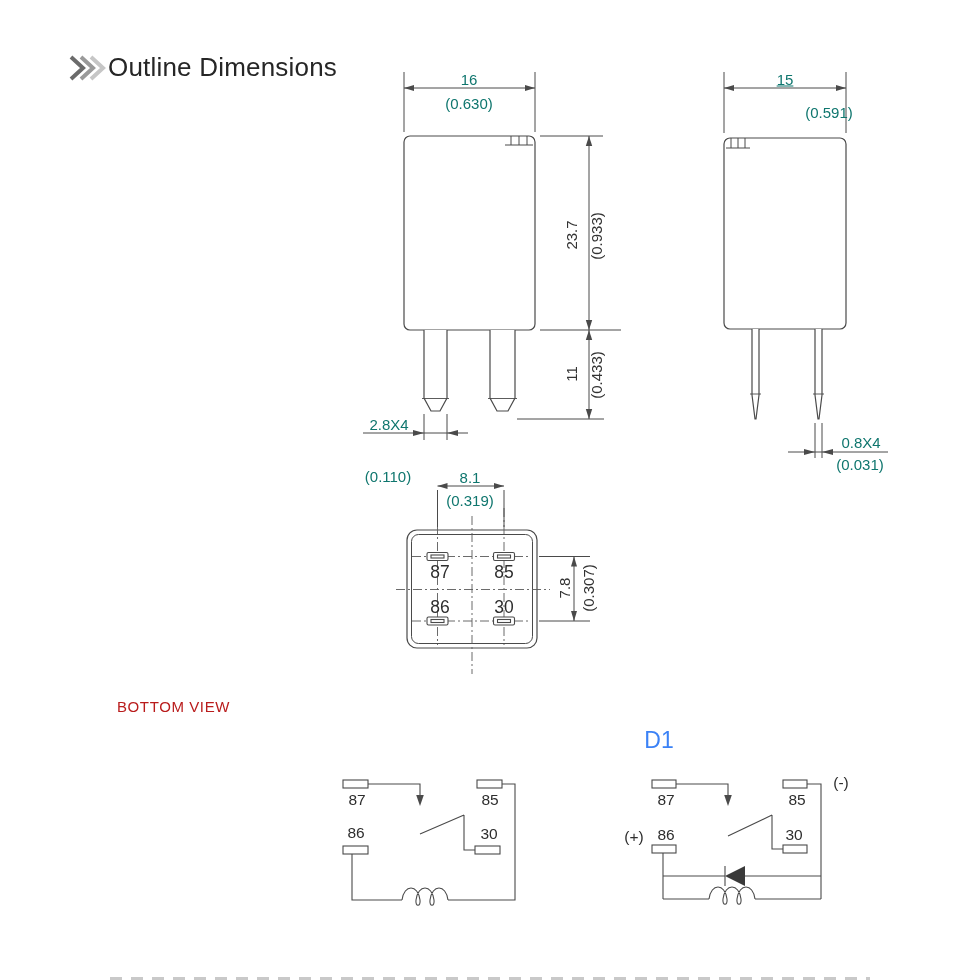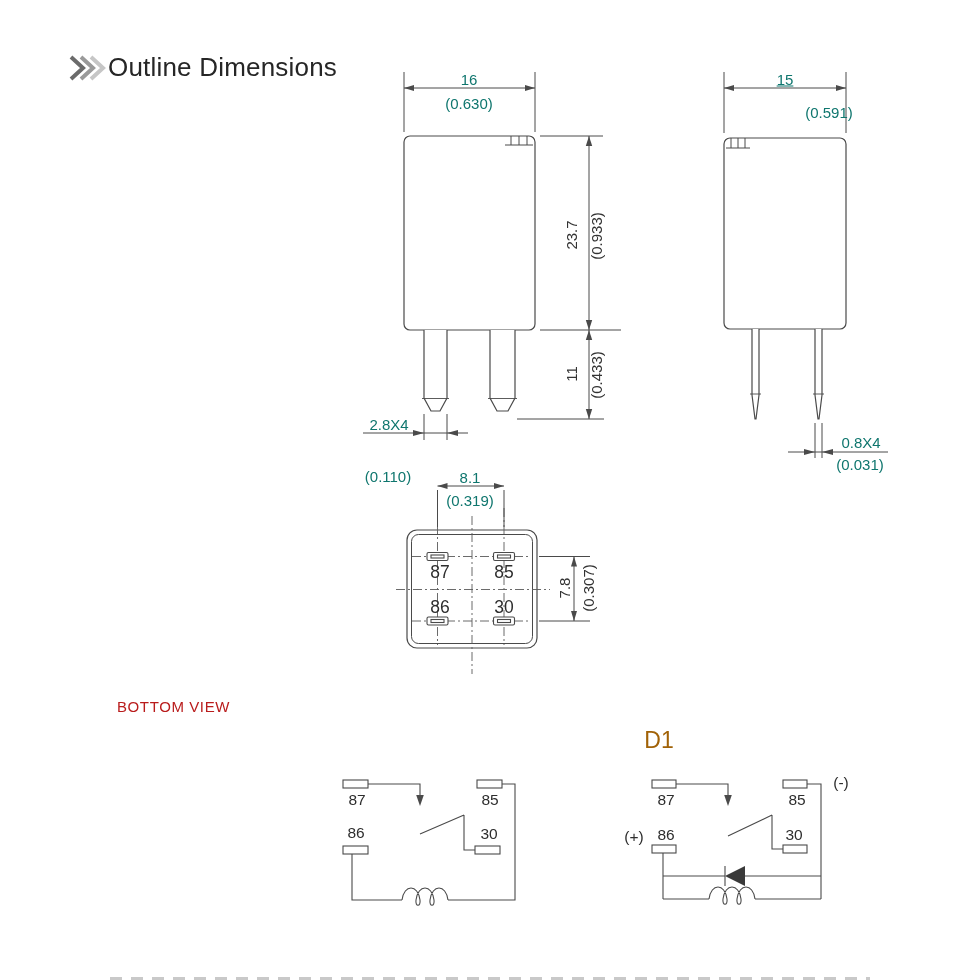--- a/index.html
+++ b/index.html
@@ -10,21 +10,21 @@
   .sub-title{position:absolute;font-size:15px;color:#b91c1c;letter-spacing:.6px;}
   svg.draw{position:absolute;left:0;top:0;}
   .t{position:absolute;font-size:15px;color:#0f766e;white-space:nowrap;
      transform:translate(-50%,-50%);}
   .tr{position:absolute;font-size:15px;color:#333;white-space:nowrap;
       transform:translate(-50%,-50%) rotate(-90deg);}
   .lbl{position:absolute;font-size:17.5px;color:#2e2e2e;white-space:nowrap;
        transform:translate(-50%,-50%);}
   .wl{position:absolute;font-size:15.5px;color:#2e2e2e;white-space:nowrap;
       transform:translate(-50%,-50%);}
-  .d1t{position:absolute;font-size:23px;color:#a16207;white-space:nowrap;
+  .d1t{position:absolute;font-size:23px;color:#3b82f6;white-space:nowrap;
        transform:translate(-50%,-50%);}
   .crop-dashes{position:absolute;left:110px;top:977px;width:760px;height:3px;
       background:repeating-linear-gradient(90deg,#c9c9c9 0 12px,transparent 12px 21px);}
 </style>
 </head>
 <body>
 
 <div class="canvas">
 
   <div class="section-head" style="left:68px;top:52px;">

